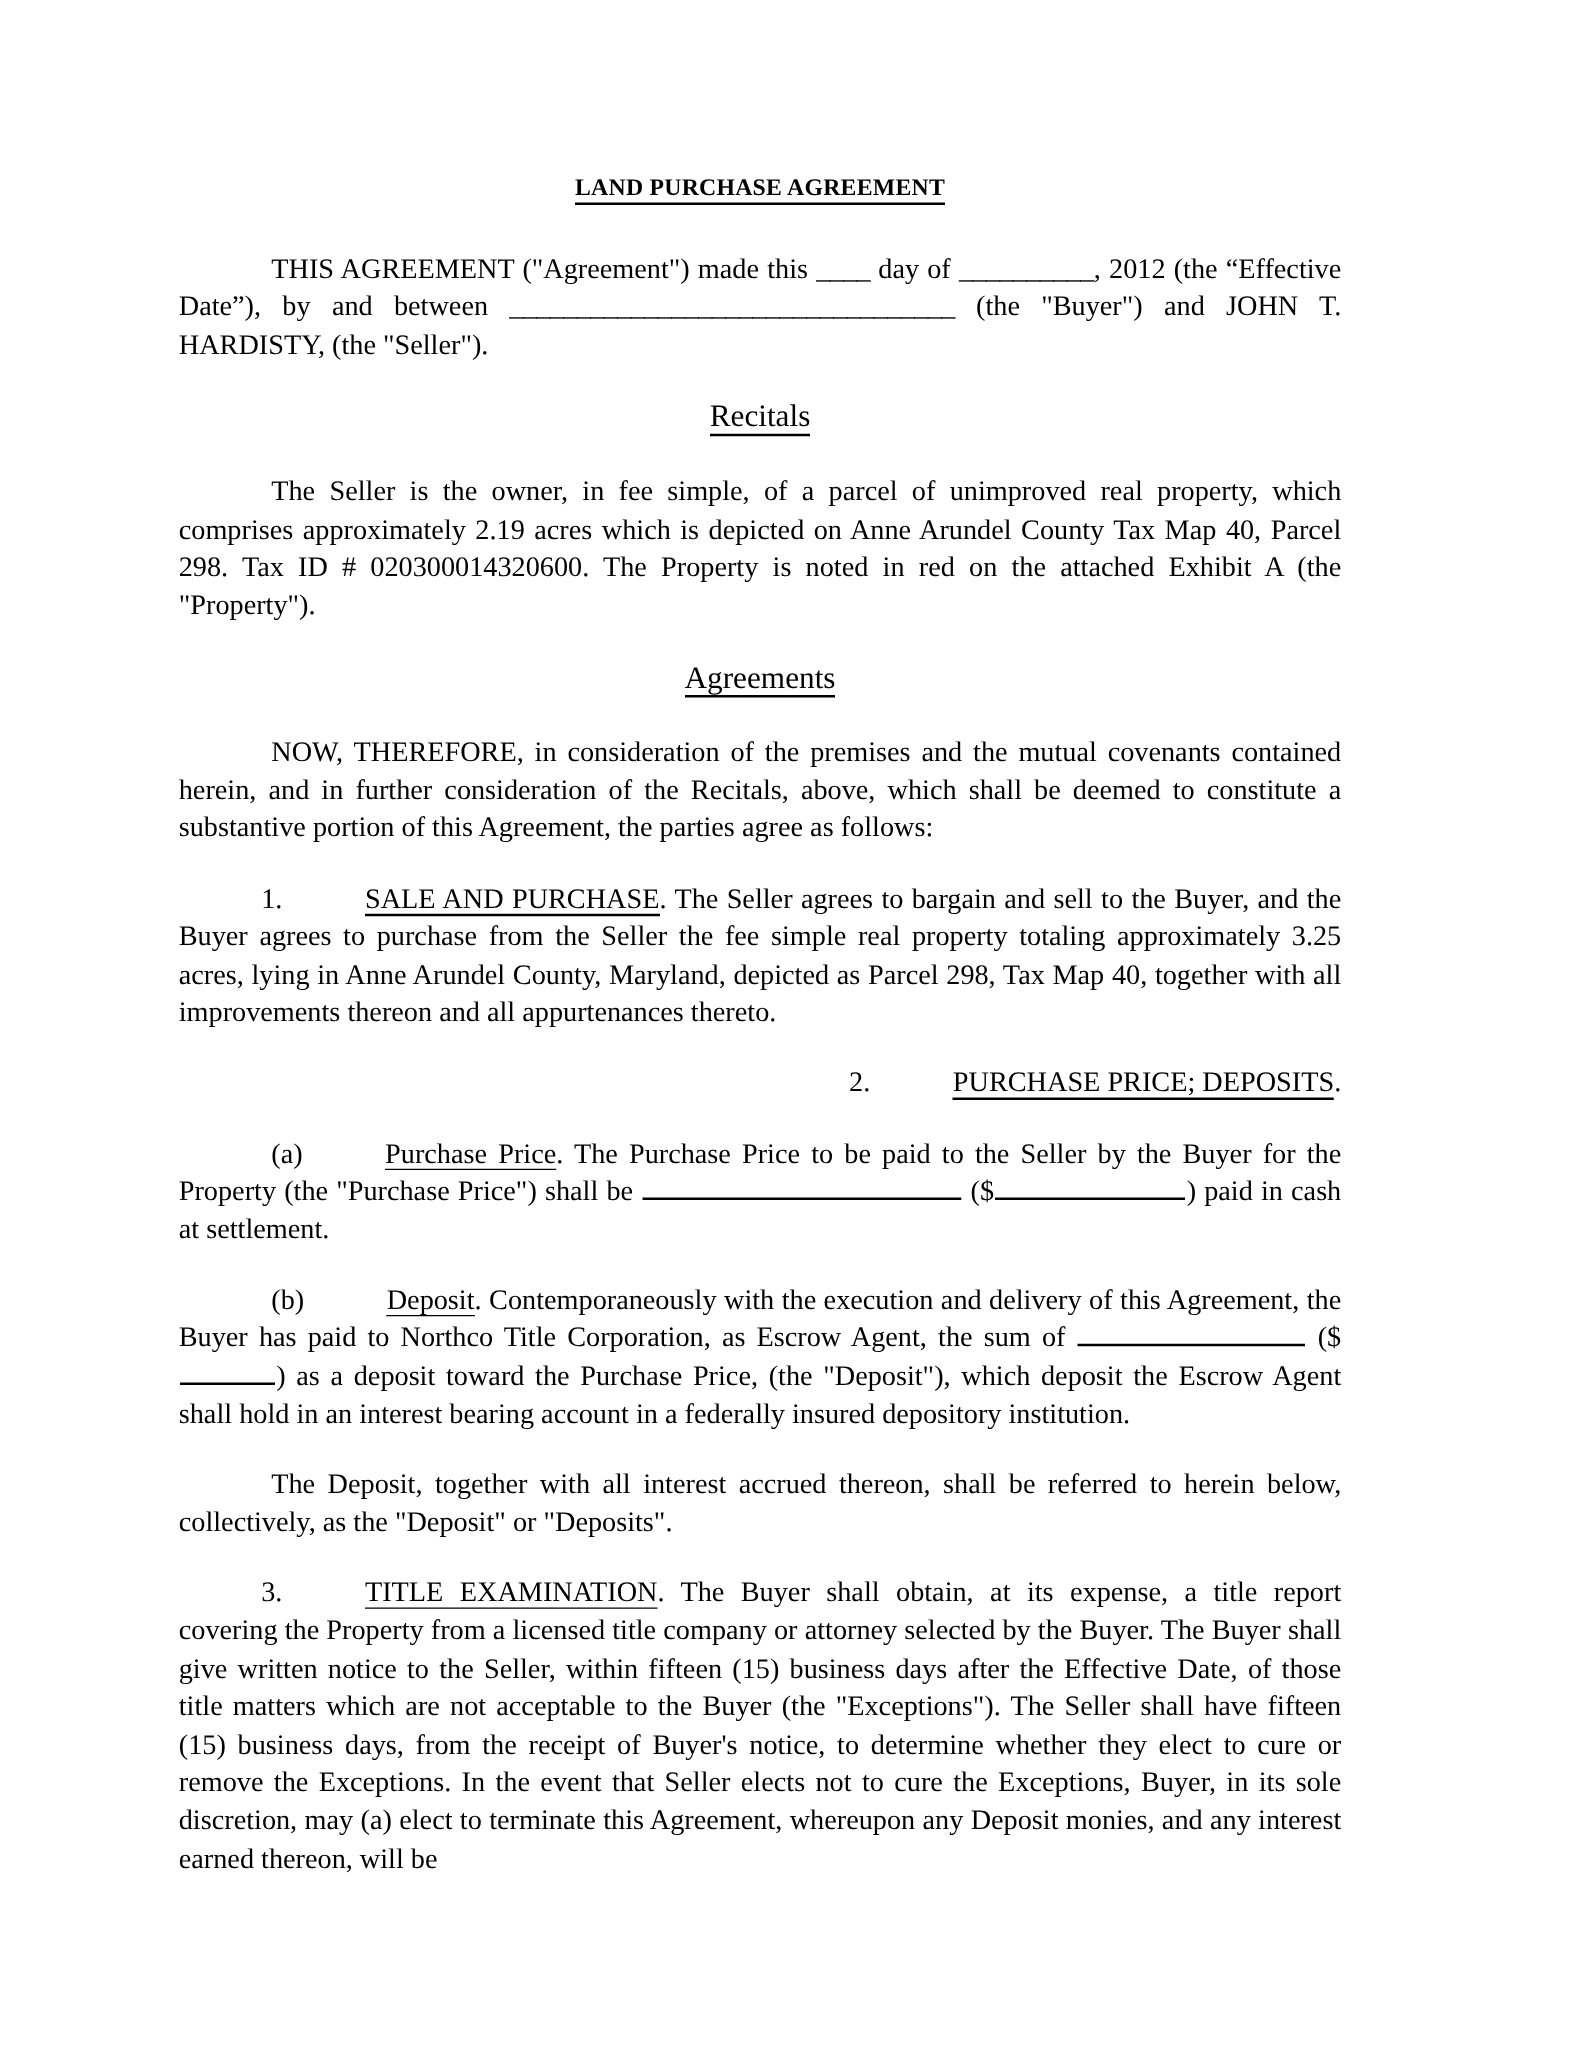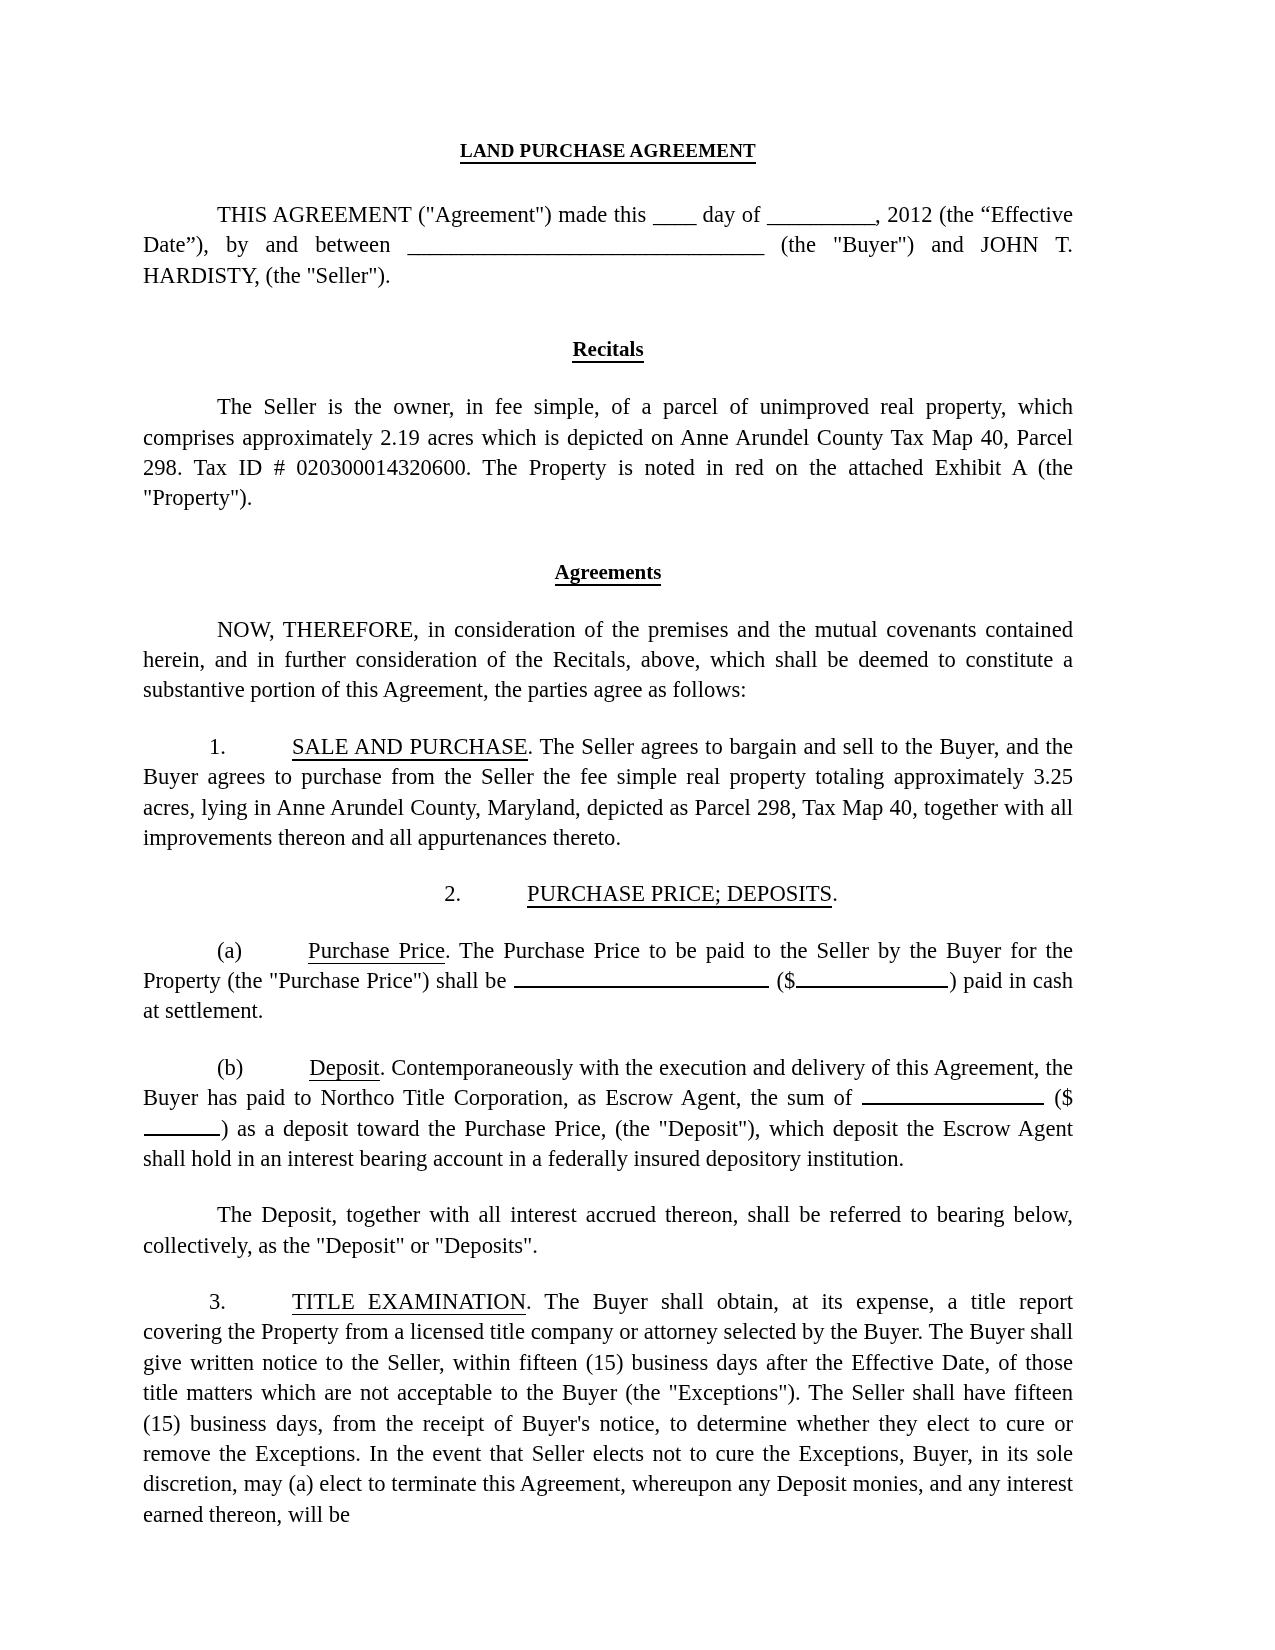--- a/index.html
+++ b/index.html
@@ -33,40 +33,40 @@
     font-size: 19px;
     letter-spacing: 0.2px;
     margin: 0 0 38px 0;
   }
   .doc-title span {
     border-bottom: 2.5px solid #000;
     padding-bottom: 1px;
   }
   .section-head {
     text-align: center;
-    font-weight: bold;
-    font-size: 21px;
-    margin: 46px 0 30px 0;
+    font-weight: normal;
+    font-size: 25px;
+    margin: 29px 0 30px 0;
   }
   .section-head span {
     border-bottom: 2.2px solid #000;
     padding-bottom: 0px;
   }
   p.body {
     font-size: 22.6px;
     line-height: 1.345;
     margin: 0 0 26px 0;
     text-align: justify;
     text-justify: inter-word;
   }
   p.just-full {
     text-align: justify;
   }
   p.nojust {
-    text-align: center;
+    text-align: right;
   }
   .indent {
     display: inline-block;
     width: 74px;
   }
   .indent-sm {
     display: inline-block;
     width: 66px;
   }
   .num-tab {
@@ -119,18 +119,18 @@
     <p class="body just-full"><span class="indent"></span><span>NOW, THEREFORE, in consideration of the premises and the mutual covenants contained herein, and in further consideration of the Recitals, above, which shall be deemed to constitute a substantive portion of this Agreement, the parties agree as follows:</span></p>
 
     <p class="body just-full"><span class="indent-sm"></span><span>1.</span><span class="num-tab"></span><u class="hd">SALE AND PURCHASE</u><span>. The Seller agrees to bargain and sell to the Buyer, and the Buyer agrees to purchase from the Seller the fee simple real property totaling approximately 3.25 acres, lying in Anne Arundel County, Maryland, depicted as Parcel 298, Tax Map 40, together with all improvements thereon and all appurtenances thereto.</span></p>
 
     <p class="body nojust"><span class="indent-sm"></span><span>2.</span><span class="num-tab"></span><u class="hd">PURCHASE PRICE; DEPOSITS</u><span>.</span></p>
 
     <p class="body just-full"><span class="indent"></span><span>(a)</span><span class="num-tab"></span><u class="hdn">Purchase Price</u><span>. The Purchase Price to be paid to the Seller by the Buyer for the Property (the "Purchase Price") shall be </span><span class="rule r-xl"></span><span> ($</span><span class="rule r-md"></span><span>) paid in cash at settlement.</span></p>
 
     <p class="body just-full"><span class="indent"></span><span>(b)</span><span class="num-tab"></span><u class="hdn">Deposit</u><span>. Contemporaneously with the execution and delivery of this Agreement, the Buyer has paid to Northco Title Corporation, as Escrow Agent, the sum of </span><span class="rule r-lg"></span><span> ($</span><span class="rule r-xs"></span><span>) as a deposit toward the Purchase Price, (the "Deposit"), which deposit the Escrow Agent shall hold in an interest bearing account in a federally insured depository institution.</span></p>
 
-    <p class="body just-full"><span class="indent"></span><span>The Deposit, together with all interest accrued thereon, shall be referred to bearing below, collectively, as the "Deposit" or "Deposits".</span></p>
+    <p class="body just-full"><span class="indent"></span><span>The Deposit, together with all interest accrued thereon, shall be referred to herein below, collectively, as the "Deposit" or "Deposits".</span></p>
 
     <p class="body just-full"><span class="indent-sm"></span><span>3.</span><span class="num-tab"></span><u class="hdn">TITLE EXAMINATION</u><span>. The Buyer shall obtain, at its expense, a title report covering the Property from a licensed title company or attorney selected by the Buyer. The Buyer shall give written notice to the Seller, within fifteen (15) business days after the Effective Date, of those title matters which are not acceptable to the Buyer (the "Exceptions"). The Seller shall have fifteen (15) business days, from the receipt of Buyer's notice, to determine whether they elect to cure or remove the Exceptions. In the event that Seller elects not to cure the Exceptions, Buyer, in its sole discretion, may (a) elect to terminate this Agreement, whereupon any Deposit monies, and any interest earned thereon, will be</span></p>
 
   </div>
 </div>
 
 </body></html>

